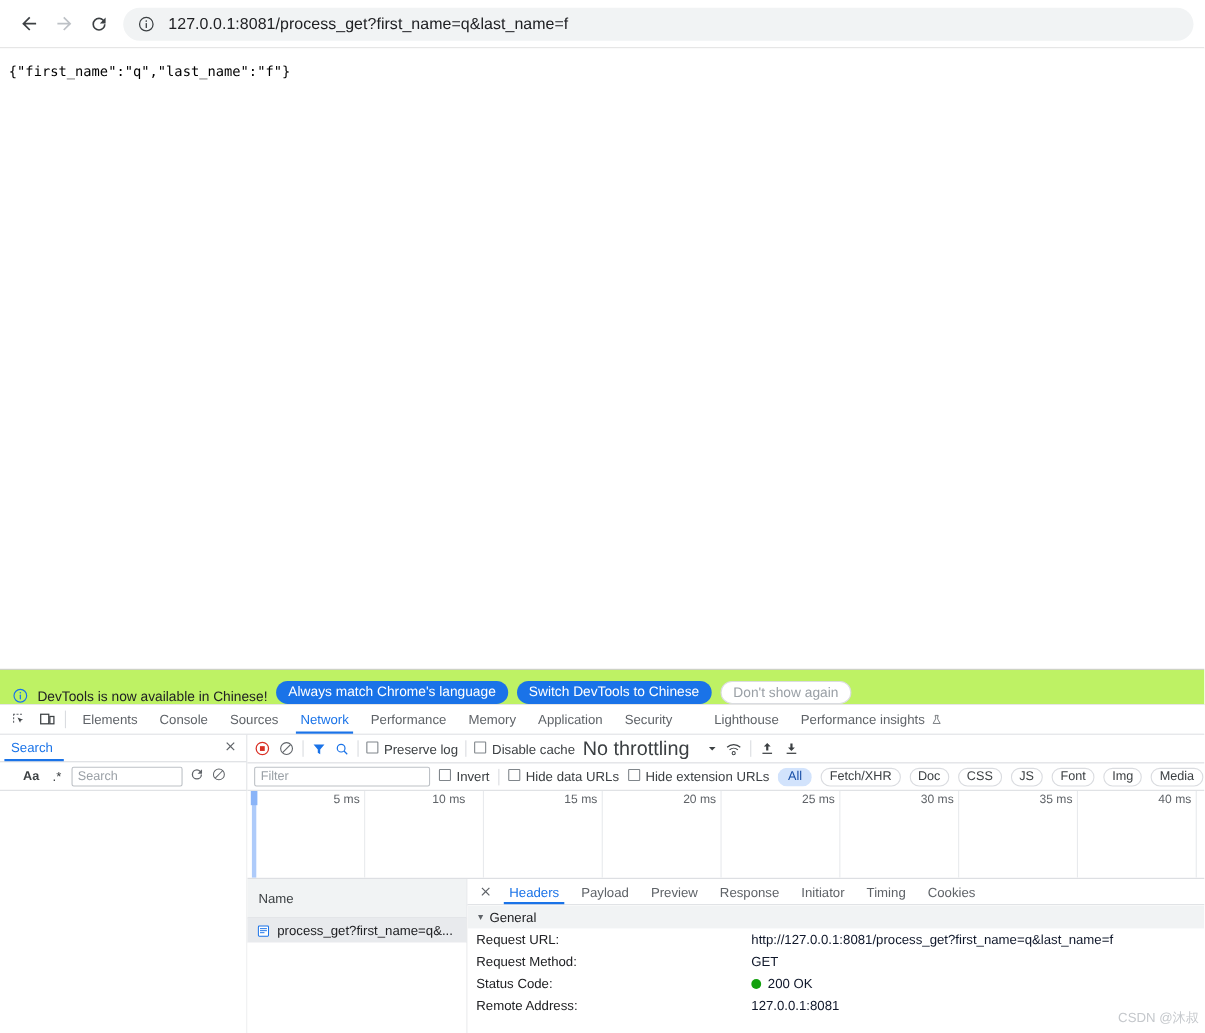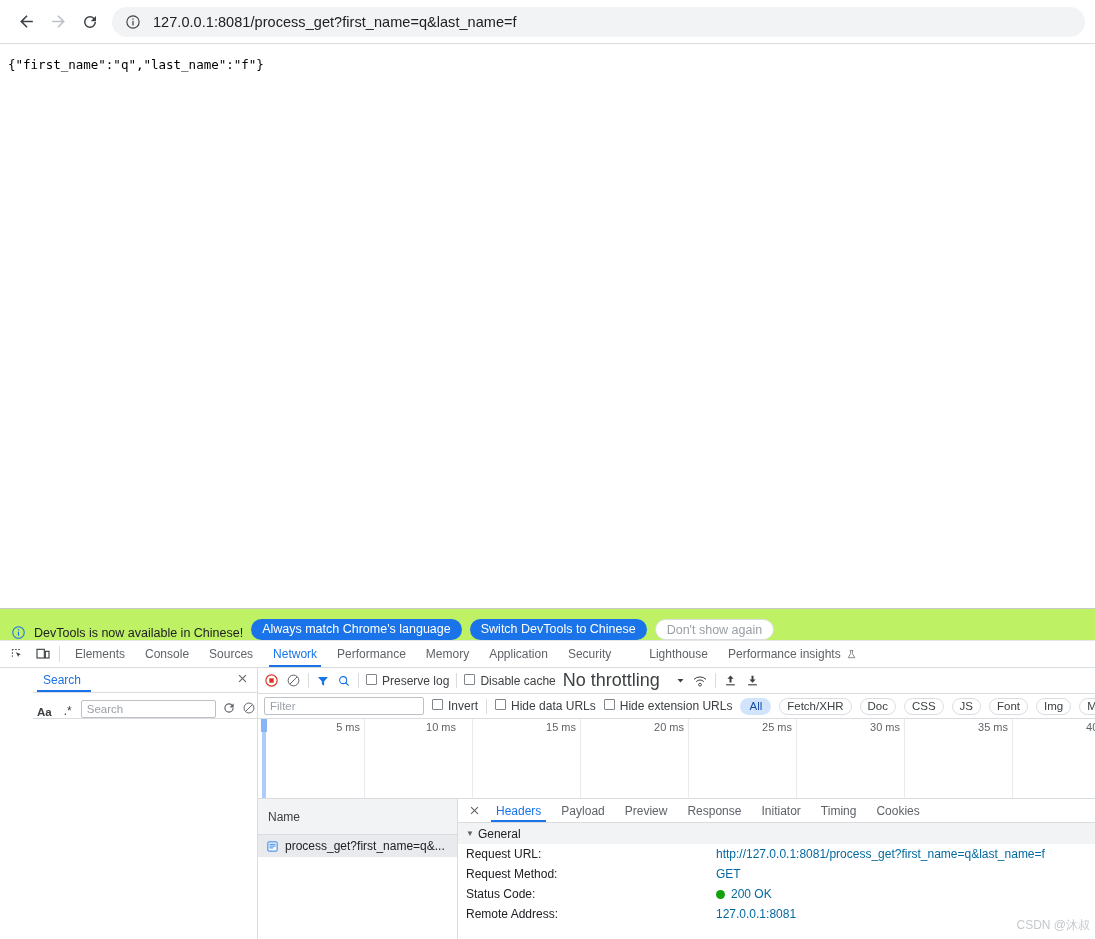--- a/index.html
+++ b/index.html
@@ -129,21 +129,21 @@
   }
   .dt-tab.active { color: #1a73e8; }
   .dt-tab.active::after {
     content: ""; position: absolute;
     left: 6px; right: 6px; bottom: 0; height: 2px;
     background: #1a73e8;
   }
   .dt-tab.spaced { margin-left: 18px; }
 
   
-  #dt-body { flex: 1 1 auto; display: flex; min-height: 0; margin-left: 33px; }
+  #dt-body { flex: 1 1 auto; display: flex; min-height: 0; }
 
   #search-pane {
     width: 225px; flex: 0 0 auto;
     border-right: 1px solid #dadce0;
     display: flex; flex-direction: column;
     background: #ffffff;
   }
   #search-pane-header {
     height: 25px; flex: 0 0 auto;
     display: flex; align-items: center;
@@ -153,22 +153,22 @@
   }
   #search-pane-title {
     font-size: 12px; color: #1a73e8; flex: 1 1 auto;
   }
   #search-pane-header::after {
     content: ""; position: absolute;
     left: 4px; width: 54px; bottom: 0; height: 2px; background: #1a73e8;
   }
   #search-pane-toolbar {
     height: 26px; flex: 0 0 auto;
-    display: flex; align-items: flex-end;
-    padding: 0 1px;
+    display: flex; align-items: center;
+    padding: 0 18px;
     border-bottom: 1px solid #dadce0;
     gap: 6px;
   }
   .toggle-txt {
     font-size: 11.5px; font-weight: bold; color: #3c4043;
     padding: 0 3px; flex: 0 0 auto;
   }
   .toggle-txt.regex { font-weight: normal; font-size: 12px; }
   #search-pane-input {
     flex: 1 1 auto; height: 18px;
@@ -328,21 +328,21 @@
     background: #f1f3f4;
     font-size: 12px; color: #202124;
   }
   .tri { font-size: 8px; color: #5f6368; }
   .kv-row {
     display: flex; align-items: center;
     height: 20px; padding-left: 8px;
     font-size: 12px;
   }
   .kv-key { width: 250px; flex: 0 0 auto; color: #202124; }
-  .kv-val { color: #0369a1; display: flex; align-items: center; gap: 6px; }
+  .kv-val { color: #0f172a; display: flex; align-items: center; gap: 6px; }
   .status-dot {
     width: 9px; height: 9px; border-radius: 50%;
     background: #13a10e; flex: 0 0 auto;
   }
   #watermark {
     position: absolute; right: 5px; bottom: 5px;
     font-size: 12px; color: #c5c8cc;
     pointer-events: none;
   }
 </style>

